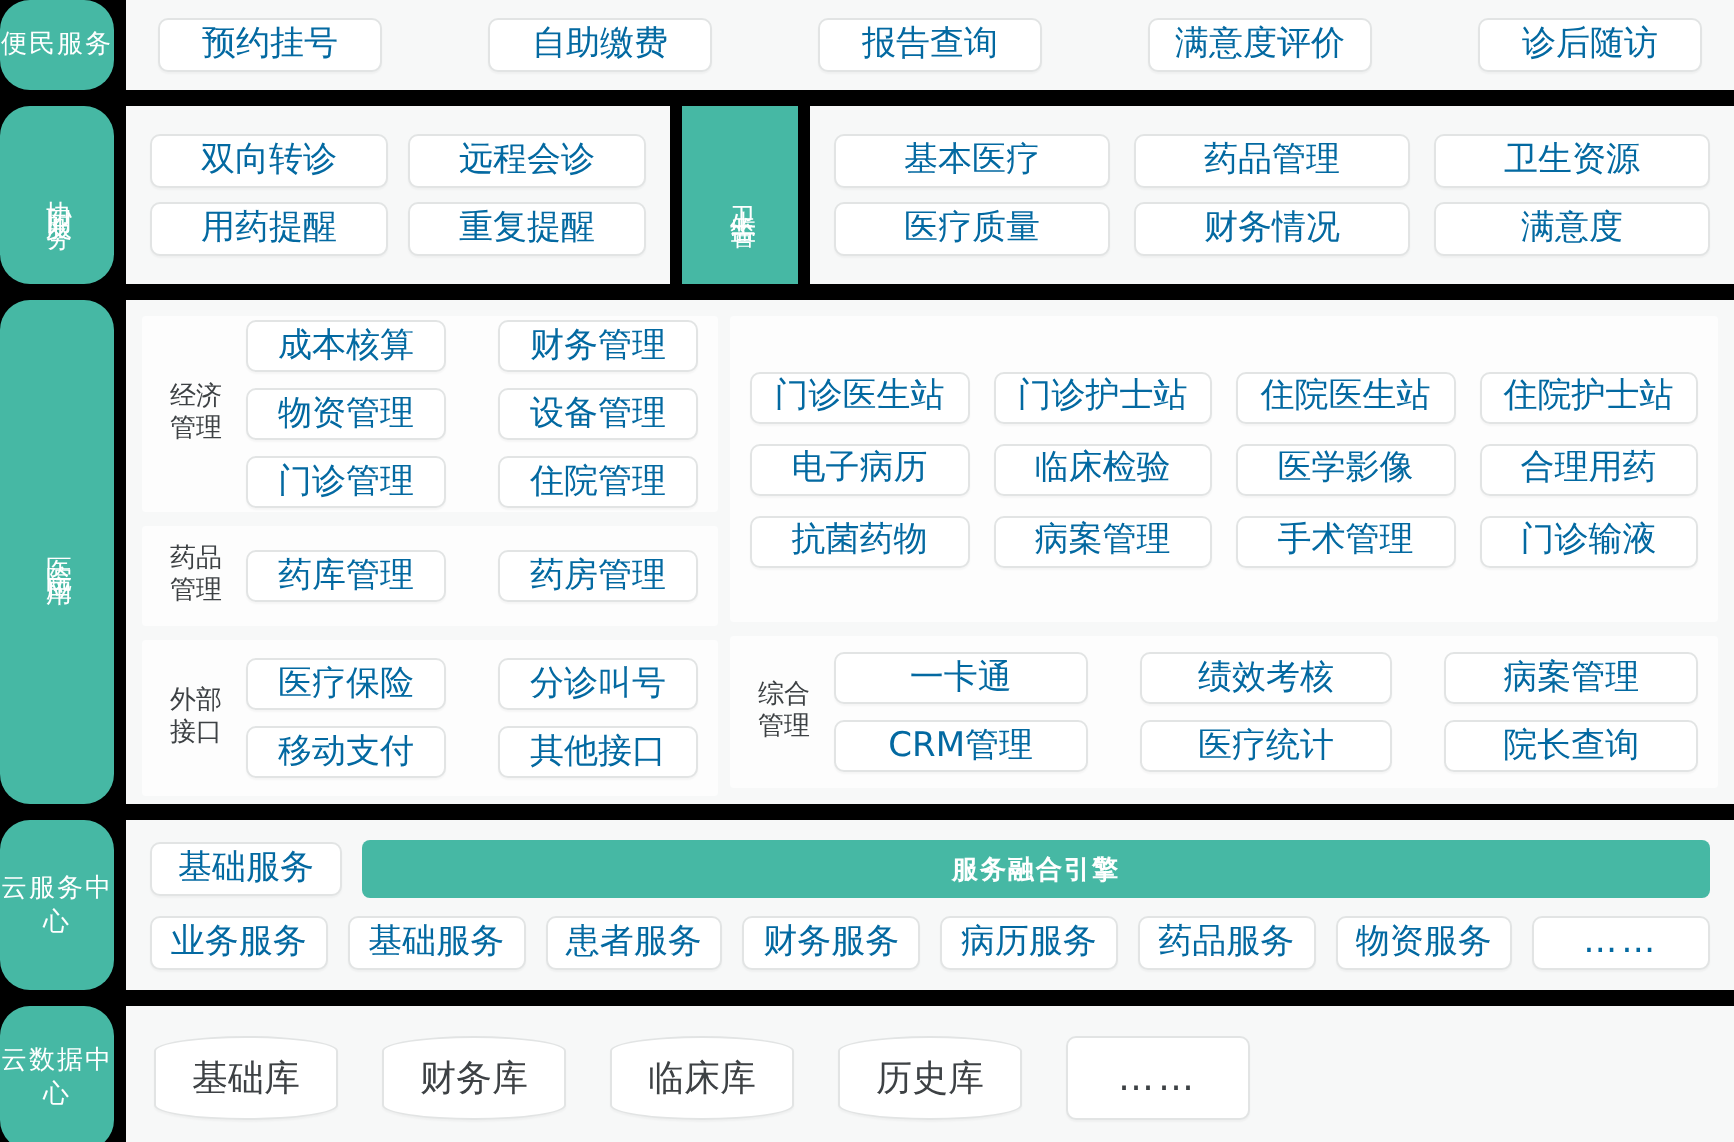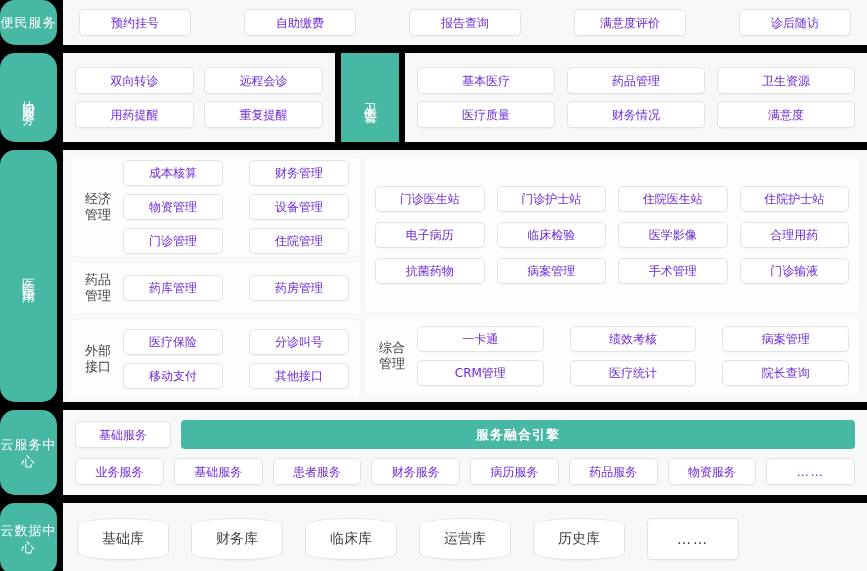--- a/index.html
+++ b/index.html
@@ -55,22 +55,22 @@
     background: #f7f8f8;
     display: flex;
     align-items: stretch;
   }
 
   
   .pill {
     background: #ffffff;
     border: 1px solid #e2e4e4;
     border-radius: 5px;
-    color: #6d28d9;
-    font-size: 12px;
+    color: #0369a1;
+    font-size: 17px;
     line-height: 1;
     height: 26px;
     display: flex;
     align-items: center;
     justify-content: center;
     text-align: center;
     box-shadow: 0 1px 1px rgba(0,0,0,0.035);
     white-space: nowrap;
     padding: 0 6px;
   }
@@ -228,21 +228,21 @@
     display: grid;
     grid-template-columns: repeat(7, 1fr);
     gap: 22px;
   }
   .db {
     height: 42px;
     background: #ffffff;
     border: 1px solid #e2e4e4;
     border-radius: 50% / 18%;
     color: #3d4144;
-    font-size: 14px;
+    font-size: 18px;
     display: flex;
     align-items: center;
     justify-content: center;
     box-shadow: 0 1px 1px rgba(0,0,0,0.035);
     white-space: nowrap;
   }
   .db.plain {
     border-radius: 5px;
     letter-spacing: 2px;
   }
@@ -405,20 +405,19 @@
 
   <div class="band row5">
     <div class="band-label">
       <span class="lbl-inner">云数据中心</span>
     </div>
     <div class="band-body">
       <div class="db-row">
         <div class="db">基础库</div>
         <div class="db">财务库</div>
         <div class="db">临床库</div>
-        <div class="db">运营库</div>
         <div class="db">历史库</div>
         <div class="db plain dots">……</div>
       </div>
     </div>
   </div>
 
 </div>
 
 </body></html>

